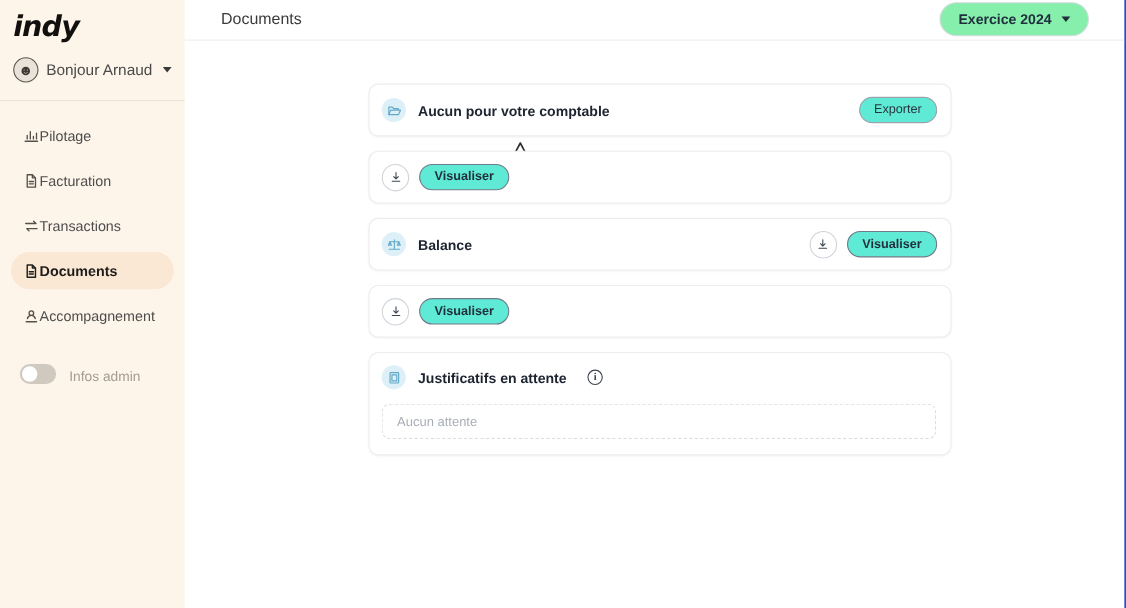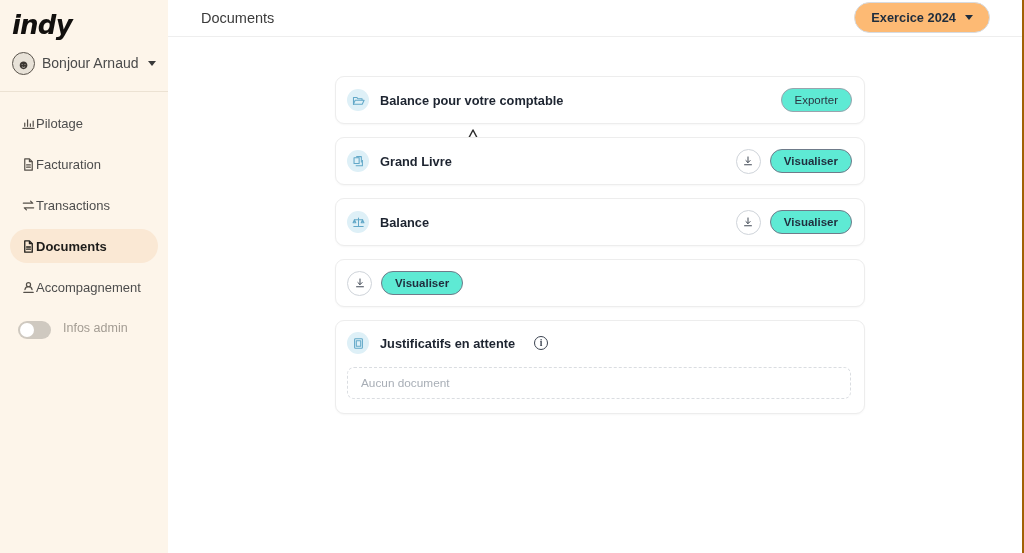--- a/index.html
+++ b/index.html
@@ -7,21 +7,21 @@
     width: 1024px; height: 553px;
     font-family: "Liberation Sans", sans-serif;
     background: #ffffff;
     overflow: hidden;
   }
   .app {
     position: relative;
     width: 1024px; height: 553px;
     display: flex;
     background: #ffffff;
-    border-right: 2px solid #a16207;
+    border-right: 2px solid #1d4ed8;
   }
 
   
   .sidebar {
     width: 168px;
     height: 553px;
     background: #fdf5ea;
     flex: 0 0 168px;
     position: relative;
   }
@@ -84,21 +84,21 @@
   }
   .nav-item.active {
     background: #fae8d4;
     color: #1d1c1a;
     font-weight: bold;
   }
   .nav-icon { width: 16px; height: 16px; display: flex; align-items: center; justify-content: center; flex: 0 0 16px; }
   .nav-icon svg { display: block; }
 
   .admin-row {
-    display: flex; align-items: flex-start; gap: 12px;
+    display: flex; align-items: flex-end; gap: 12px;
     margin: 17px 10px 0 10px;
     padding-left: 8px;
     height: 28px;
   }
   .toggle {
     width: 33px; height: 18px;
     border-radius: 10px;
     background: #cfc9c0;
     position: relative;
     flex: 0 0 33px;
@@ -124,21 +124,21 @@
     font-size: 14.5px; color: #3b3b3b;
     margin-left: 33px;
   }
   .exercise-pill {
     position: absolute;
     right: 32px; top: 2px;
     height: 31px;
     padding: 0 16px;
     border: 1px solid #d7dbe0;
     border-radius: 17px;
-    background: #fdba74;
+    background: #86efac;
     display: flex;
     align-items: center;
     gap: 9px;
     font-size: 12.8px;
     font-weight: bold;
     color: #1f2d3d;
     cursor: pointer;
   }
   .pill-caret { width: 0; height: 0; border-left: 4.5px solid transparent; border-right: 4.5px solid transparent; border-top: 5px solid #1f2d3d; }
 
@@ -326,38 +326,28 @@
       <div class="cards">
 
         <div class="card">
           <div class="card-left">
             <span class="card-icon">
               <svg width="13" height="13" viewBox="0 0 16 16" fill="none" stroke="#62a8c8" stroke-width="1.3" stroke-linejoin="round" stroke-linecap="round">
                 <path d="M1.8 12.5V4.2h4.1l1.3 1.6h5.2v1.4"></path>
                 <path d="M1.8 12.5 L3.9 7.6h11L12.6 12.5z"></path>
               </svg>
             </span>
-            <span class="card-title">Balance pour votre comptable</span>
+            <span class="card-title">Aucun pour votre comptable</span>
           </div>
           <div class="card-actions">
             <button class="pill-btn light">Exporter</button>
           </div>
         </div>
 
         <div class="card">
-          <div class="card-left">
-            <span class="card-icon">
-              <svg width="13" height="13" viewBox="0 0 16 16" fill="none" stroke="#62a8c8" stroke-width="1.3" stroke-linejoin="round">
-                <path d="M2.5 3.3h6.3v7.2H2.5z"></path>
-                <path d="M5.2 2h6.3v7.2"></path>
-                <path d="M4.6 13.3h8.2V6"></path>
-              </svg>
-            </span>
-            <span class="card-title">Grand Livre</span>
-          </div>
           <div class="card-actions">
             <span class="dl-btn">
               <svg width="12" height="12" viewBox="0 0 16 16" fill="none" stroke="#3c4450" stroke-width="1.3" stroke-linecap="round" stroke-linejoin="round">
                 <path d="M8 2.6v7.2M5.2 7.4 8 10.2l2.8-2.8"></path>
                 <path d="M3.4 13h9.2"></path>
               </svg>
             </span>
             <button class="pill-btn">Visualiser</button>
           </div>
         </div>
@@ -399,19 +389,19 @@
           <div class="card-left">
             <span class="card-icon">
               <svg width="13" height="13" viewBox="0 0 16 16" fill="none" stroke="#62a8c8" stroke-width="1.3" stroke-linejoin="round">
                 <rect x="3.2" y="2.2" width="9.6" height="11.6" rx="1"></rect>
                 <rect x="5.3" y="4.6" width="5.4" height="6.8"></rect>
               </svg>
             </span>
             <span class="card-title">Justificatifs en attente</span>
             <span class="info-icon">i</span>
           </div>
-          <div class="empty-box">Aucun document</div>
+          <div class="empty-box">Aucun attente</div>
         </div>
 
       </div>
     </div>
   </section>
 </div>
 
 </body></html>

